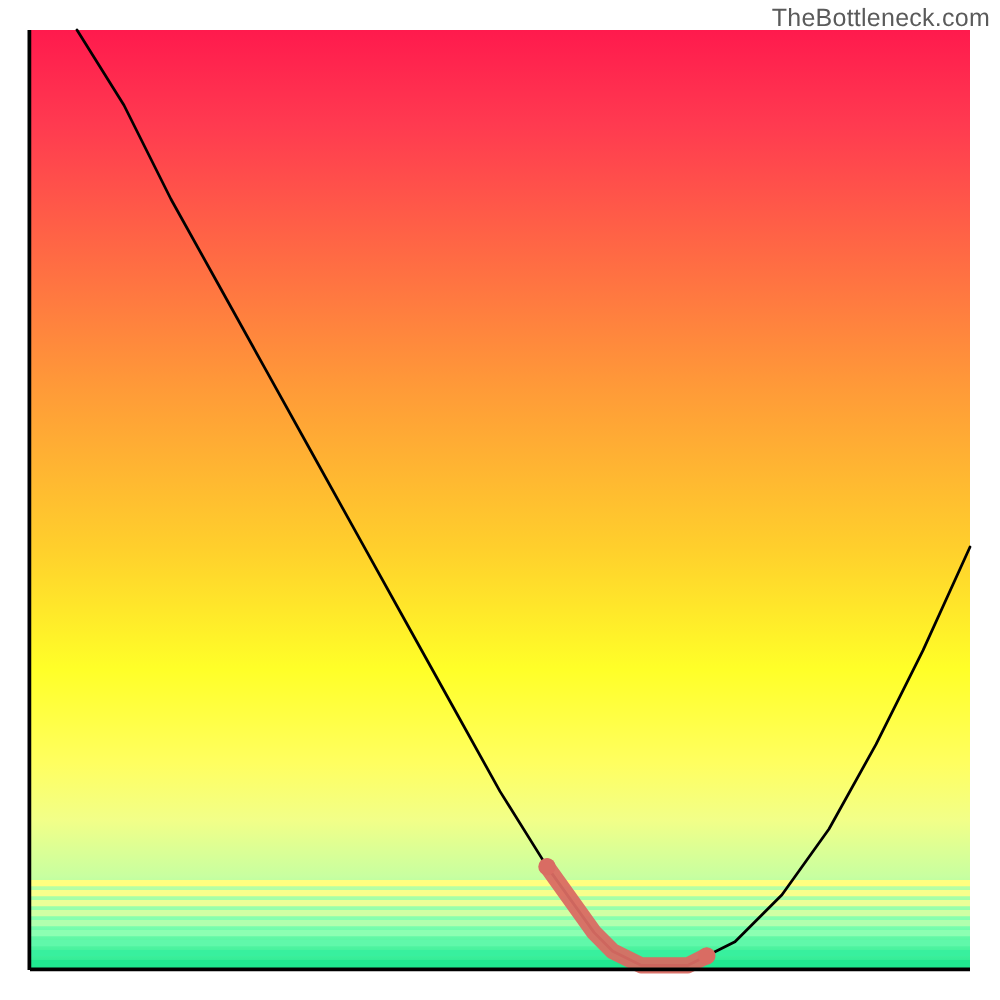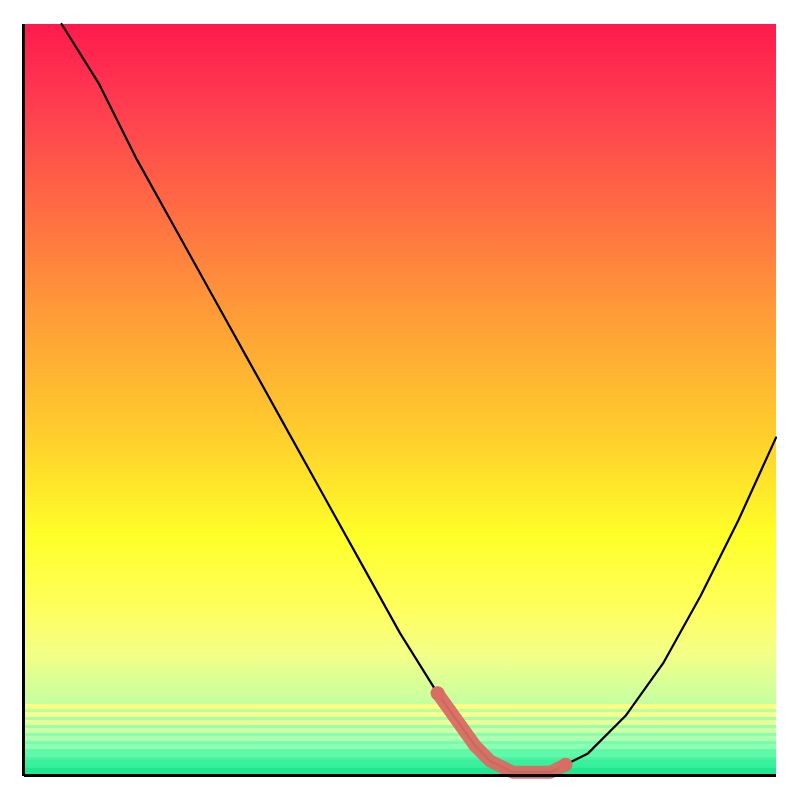--- a/index.html
+++ b/index.html
@@ -118,13 +118,14 @@
       <path id="highlight-path" class="highlight" d="M413.6 669.3 L451.2 721.9 L466.2 737.0 L488.8 748.2 L526.4 748.2 L541.4 740.7"></path>
 
       <circle id="hl-dot-start" class="highlight-dot" r="7" cx="413.6" cy="669.3"></circle>
       <circle id="hl-dot-end" class="highlight-dot" r="7" cx="541.4" cy="740.7"></circle>
     </svg>
   </div>
 
   <div class="axis-left"></div>
   <div class="axis-bottom"></div>
 
+  <div class="watermark">TheBottleneck.com</div>
 </div>
 
 </body></html>

